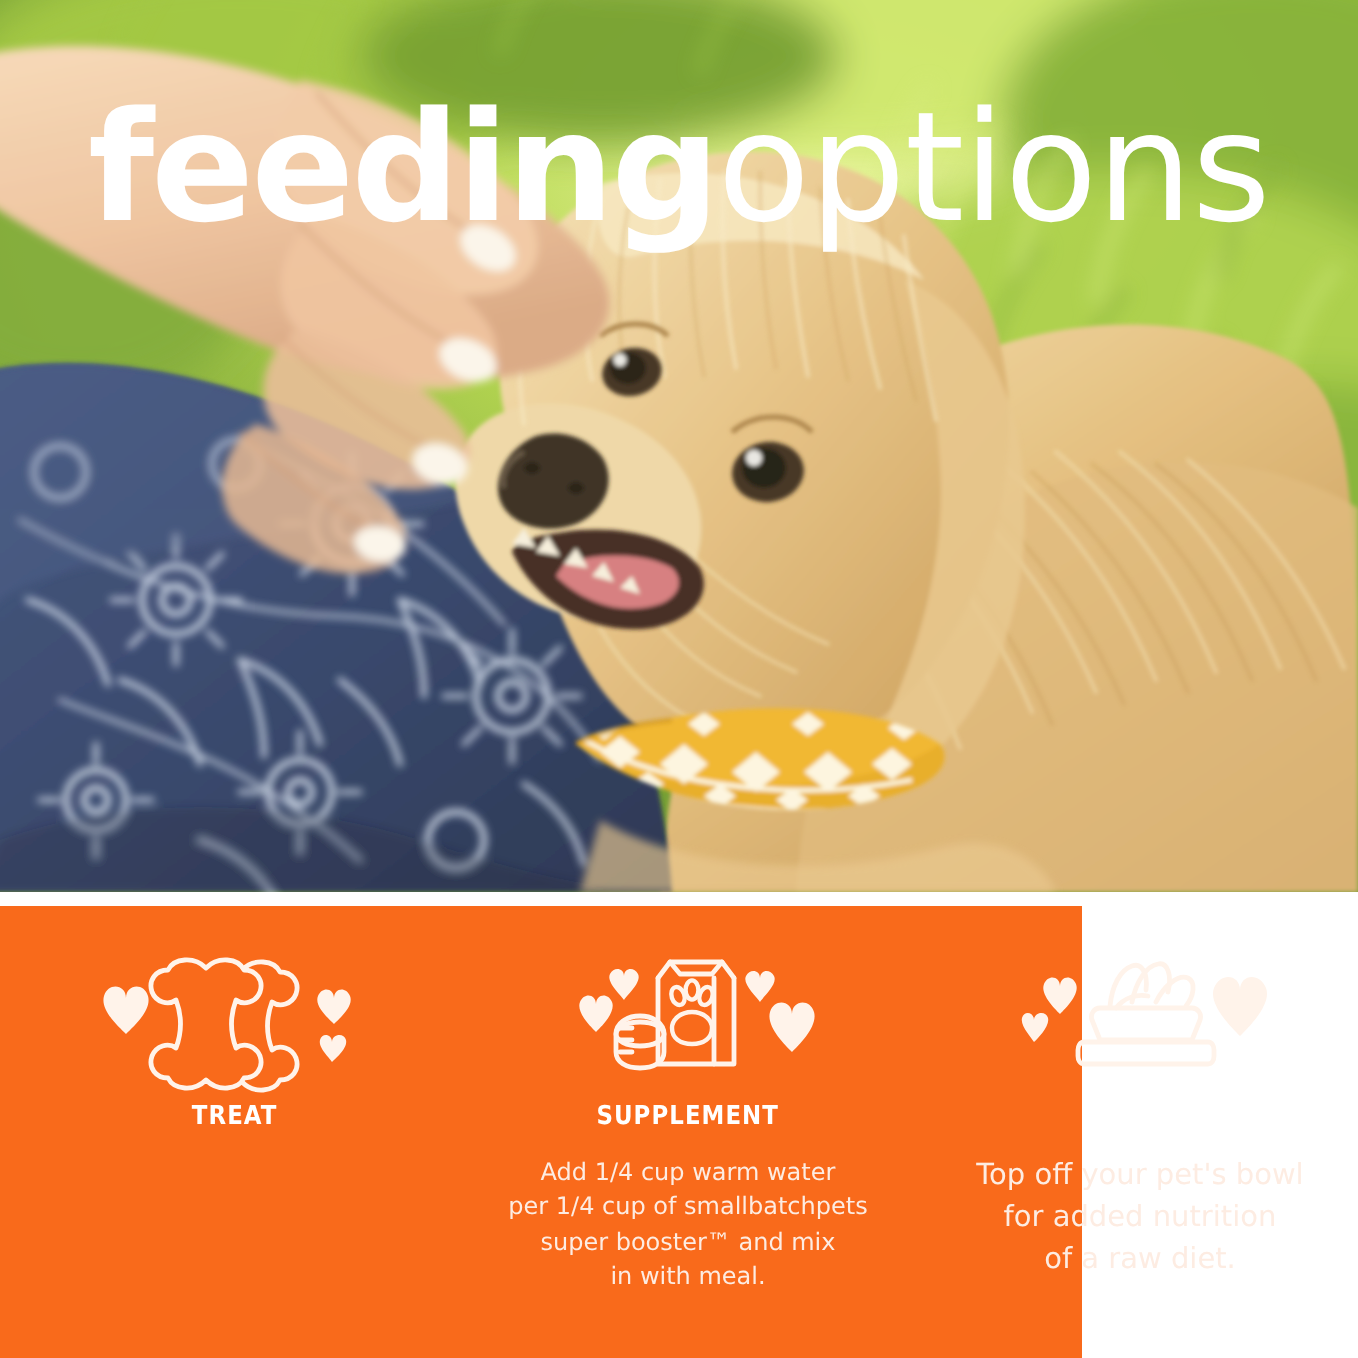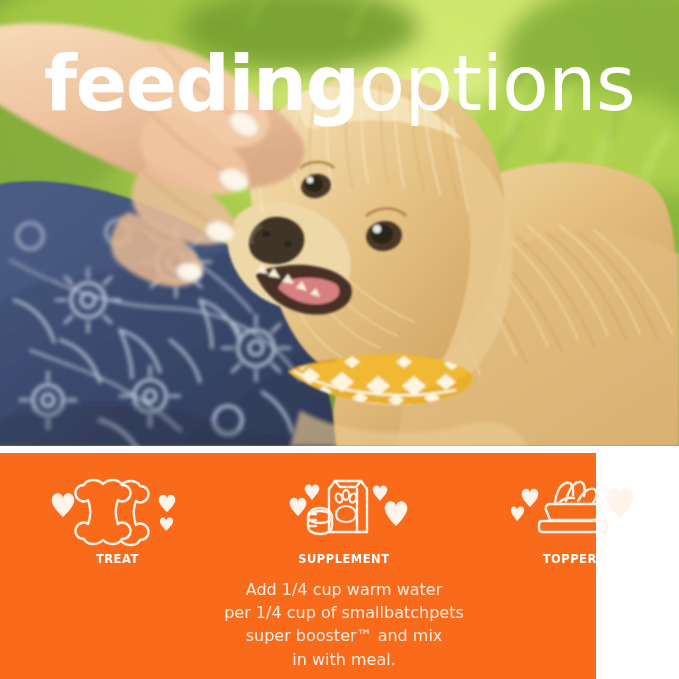--- a/index.html
+++ b/index.html
@@ -49,21 +49,21 @@
     color:#ffffff;
     letter-spacing:-0.5px;
   }
 
   
   .separator { width:679px; height:7px; background:#ffffff; }
 
   
   .panel {
     flex:1 1 auto;
-    width:596px;
+    width:541px;
     background:#F96A1B;
     padding:22px 8px 0 8px;
   }
   .cols {
     display:flex;
     align-items:flex-start;
     justify-content:space-between;
     width:100%;
   }
   .col {
@@ -92,21 +92,21 @@
     transform:scaleX(0.88);
   }
   .col-desc {
     font-family:"DejaVu Sans", sans-serif;
     font-weight:400;
     font-size:14.5px;
     line-height:1.45;
     color:#FDECE2;
     white-space:pre-line;
   }
-  .col.supplement .col-desc { font-size:16px; }
+  .col.supplement .col-desc { font-size:12px; }
 </style>
 </head>
 <body>
 
 <div class="page">
 
   <div class="hero">
     <svg class="photo" viewBox="0 0 679 446" preserveAspectRatio="xMidYMid slice" aria-hidden="true">
       <defs>
         <radialGradient id="sun" cx="62%" cy="18%" r="72%">
@@ -523,17 +523,20 @@
             </g>
 
             <g fill="#FFF3EA">
               <path d="M30,16 C30,11 24,10 22,15 C20,20 27,27 30,30 C33,27 40,20 38,15 C36,10 30,11 30,16 Z"></path>
               <path d="M17,33 C17,29 12,28 11,32 C10,36 16,42 17,44 C19,42 25,36 24,32 C23,28 17,29 17,33 Z"></path>
               <path d="M120,18 C120,10 110,9 107,17 C104,25 115,36 120,41 C125,36 136,25 133,17 C130,9 120,10 120,18 Z"></path>
             </g>
           </svg>
         </div>
         <div class="col-title">TOPPER</div>
+        <div class="col-desc">Top off your pet's bowl
+for added nutrition
+of a raw diet.</div>
       </div>
 
     </div>
   </div>
 </div>
 
 </body></html>

